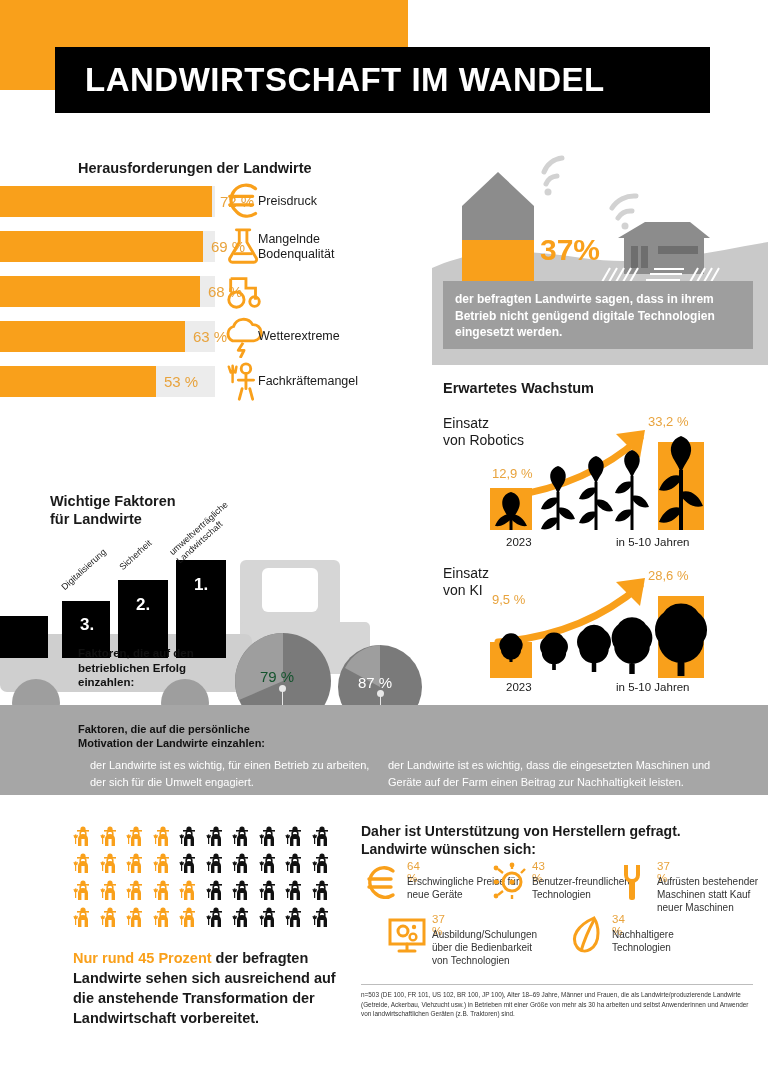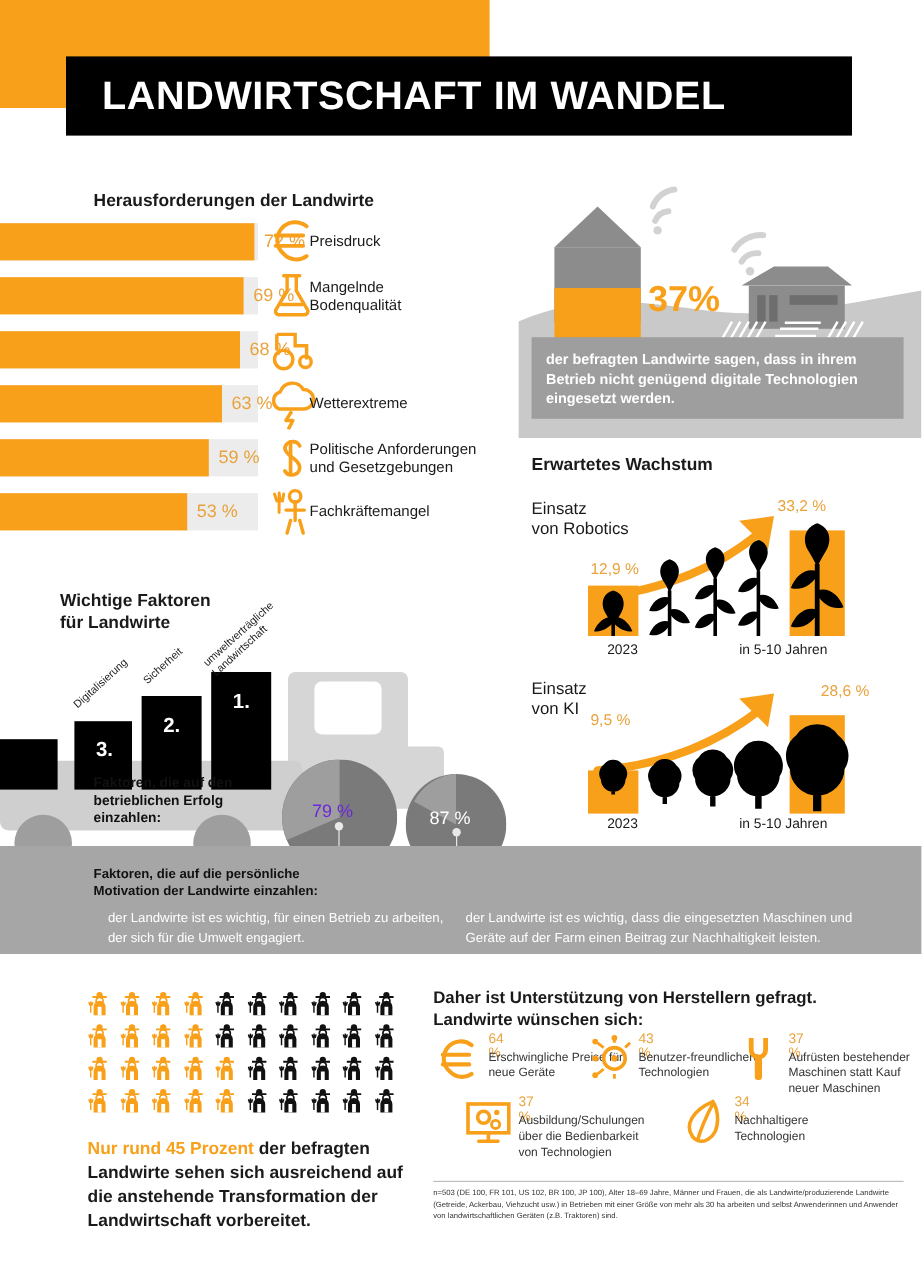--- a/index.html
+++ b/index.html
@@ -129,35 +129,20 @@
         <path d="M21 28 l-5 8 h6 l-4 8" fill="none" stroke="#F9A01B" stroke-width="3" stroke-linejoin="round"></path>
       </svg>
       <div class="barlabel">
         <div>
           <span>Wetterextreme</span>
         </div>
       </div>
     </div>
     <div class="barrow">
       <div class="bartrack"></div>
-      <div class="barfill" style="width:174px"></div>
-      <div class="barval" style="left:182px">59 %</div>
-      <svg class="baricon" viewBox="0 0 46 44">
-        <path d="M28 11 a7 7 0 0 0 -13 2 c0 7 13 9 13 17 a7 7 0 0 1 -13 3" fill="none" stroke="#F9A01B" stroke-width="3.2" stroke-linecap="round"></path>
-        <path d="M20 6 v30" stroke="#F9A01B" stroke-width="3.2"></path>
-      </svg>
-      <div class="barlabel">
-        <div>
-          <span>Politische Anforderungen</span>
-          <span>und Gesetzgebungen</span>
-        </div>
-      </div>
-    </div>
-    <div class="barrow">
-      <div class="bartrack"></div>
       <div class="barfill" style="width:156px"></div>
       <div class="barval" style="left:164px">53 %</div>
       <svg class="baricon" viewBox="0 0 46 44">
         <circle cx="24" cy="8" r="5" fill="none" stroke="#F9A01B" stroke-width="3"></circle>
         <path d="M24 13 v16 M16 20 h16 M20 29 l-3 11 M28 29 l3 11" fill="none" stroke="#F9A01B" stroke-width="3" stroke-linecap="round"></path>
         <path d="M10 6 v16 M6 6 l2 6 M10 5 l1 7 M14 6 l-1 6" stroke="#F9A01B" stroke-width="2.6" stroke-linecap="round" fill="none"></path>
       </svg>
       <div class="barlabel">
         <div>
           <span>Fachkräftemangel</span>
@@ -248,21 +233,21 @@
   </g>
 </svg>
 <div class="abs g-year" style="left:506px;top:536px;">2023</div>
 <div class="abs g-year" style="left:616px;top:536px;">in 5-10 Jahren</div>
 
 <div class="abs g-label" style="left:443px;top:565px;">
   <div>Einsatz</div>
   <div>von KI</div>
 </div>
 <div class="abs g-pctS" style="left:492px;top:592px;">9,5 %</div>
-<div class="abs g-pctE" style="left:648px;top:568px;margin-left:36px;">28,6 %</div>
+<div class="abs g-pctE" style="left:648px;top:568px;">28,6 %</div>
 <svg class="abs" style="left:490px;top:572px;" width="230" height="100" viewBox="0 0 230 100">
   <path d="M8 70 C60 66 110 48 150 14" stroke="#F9A01B" stroke-width="7" fill="none" stroke-linecap="round"></path>
   <path d="M126 10 L155 6 L150 34 Z" fill="#F9A01B"></path>
 </svg>
 <svg class="abs" style="left:488px;top:590px;" width="240" height="92" viewBox="0 0 240 92">
   <rect x="2" y="52" width="42" height="36" fill="#F9A01B"></rect>
   <rect x="170" y="6" width="46" height="82" fill="#F9A01B"></rect>
   <g fill="#000000">
     <g transform="translate(23,72) scale(0.62)">
         <path d="M0 0 v-18 M-14 -20 a13 13 0 0 1 3 -18 a13 13 0 0 1 22 0 a13 13 0 0 1 3 18 a14 14 0 0 1 -28 0z" stroke="#000" stroke-width="5" fill="#000"></path>
@@ -309,21 +294,21 @@
 <div class="abs podlabel" style="left:66px;top:582px;transform:rotate(-42deg);">Digitalisierung</div>
 <div class="abs podlabel" style="left:124px;top:562px;transform:rotate(-42deg);">Sicherheit</div>
 <div class="abs podlabel" style="left:182px;top:544px;transform:rotate(-42deg);width:120px;white-space:normal;line-height:11px;">umweltverträgliche Landwirtschaft</div>
 
 <div class="abs" id="cab-text" style="width:150px;">Faktoren, die auf den betrieblichen Erfolg einzahlen:</div>
 
 <svg class="abs" style="left:235px;top:633px;" width="96" height="96" viewBox="0 0 96 96">
   <circle cx="48" cy="48" r="48" fill="#7A7A7A"></circle>
   <path d="M48 48 L48 0 A48 48 0 0 0 4 67 Z" fill="#9E9E9E"></path>
 </svg>
-<div class="abs" style="left:260px;top:668px;color:#6d28d9;font-size:15px;text-align:right;">79 %</div>
+<div class="abs" style="left:260px;top:668px;color:#14532d;font-size:15px;text-align:right;">79 %</div>
 <div class="abs" style="left:282px;top:688px;width:1px;height:58px;background:#e8e8e8;"></div>
 <div class="abs" style="left:279px;top:685px;width:7px;height:7px;border-radius:50%;background:#e8e8e8;"></div>
 
 <svg class="abs" style="left:338px;top:645px;" width="84" height="84" viewBox="0 0 84 84">
   <circle cx="42" cy="42" r="42" fill="#7A7A7A"></circle>
   <path d="M42 42 L42 0 A42 42 0 0 0 7 23 Z" fill="#9E9E9E"></path>
 </svg>
 <div class="abs" style="left:358px;top:674px;color:#fff;font-size:15px;">87 %</div>
 <div class="abs" style="left:380px;top:693px;width:1px;height:52px;background:#e8e8e8;"></div>
 <div class="abs" style="left:377px;top:690px;width:7px;height:7px;border-radius:50%;background:#e8e8e8;"></div>

